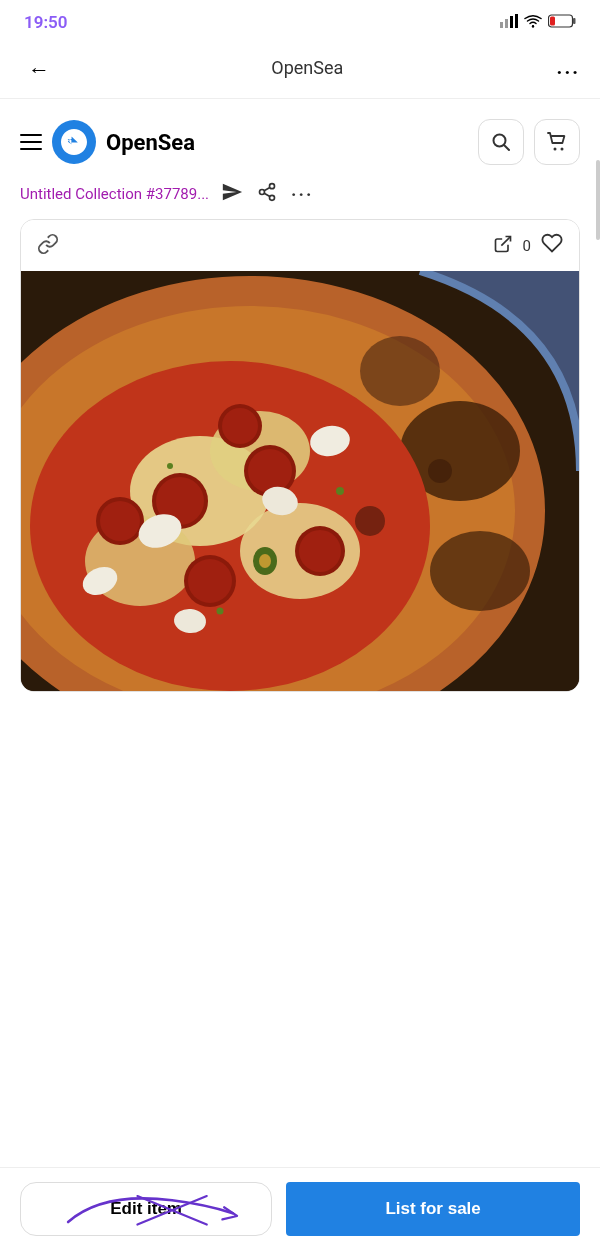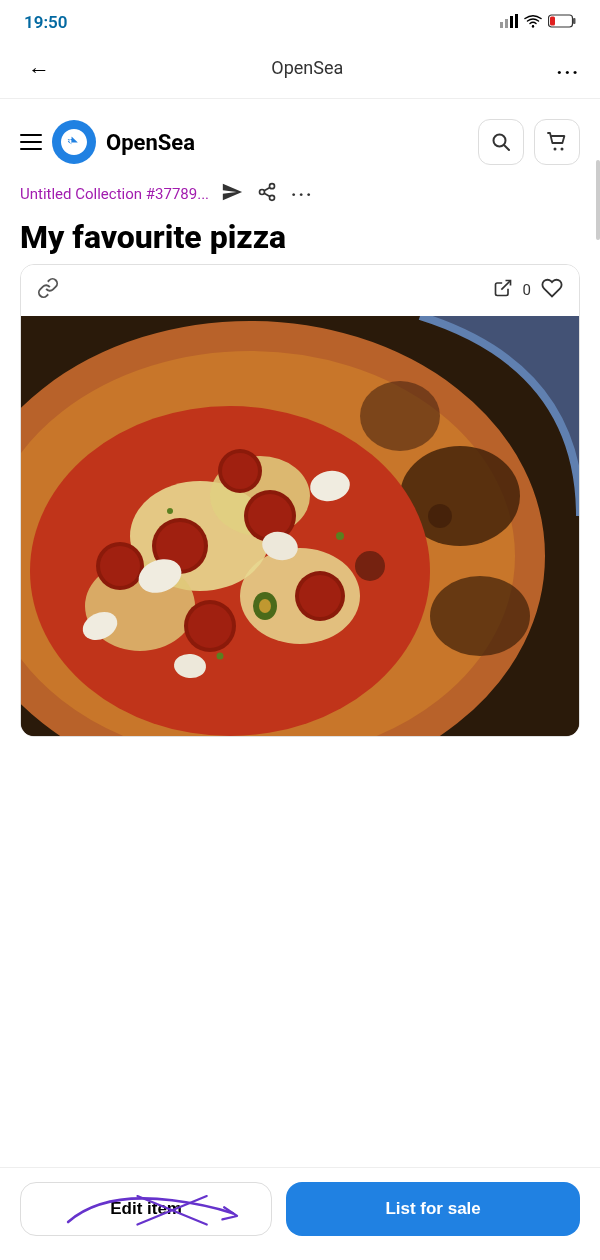--- a/index.html
+++ b/index.html
@@ -17,21 +17,21 @@
     .status-bar {
       display: flex;
       justify-content: space-between;
       align-items: center;
       padding: 12px 24px 8px;
       background: #fff;
     }
     .status-time {
       font-size: 17px;
       font-weight: 600;
-      color: #0369a1;
+      color: #8b5cf6;
       text-align: center;
     }
     .status-icons {
       display: flex;
       align-items: center;
       gap: 6px;
     }
 
     
     .nav-bar {
@@ -253,21 +253,21 @@
       font-weight: 600;
       color: #000;
       cursor: pointer;
       position: relative;
       overflow: hidden;
     }
     .list-btn {
       flex: 1.2;
       padding: 16px;
       border: none;
-      border-radius: 16px;
+      border-radius: 4px;
       background: #2081e2;
       font-size: 17px;
       font-weight: 700;
       color: #fff;
       cursor: pointer;
     }
 
     
     .scribble-svg {
       position: absolute;
@@ -372,21 +372,20 @@
           <circle cx="18" cy="19" r="3"></circle>
           <line x1="8.59" y1="13.51" x2="15.42" y2="17.49"></line>
           <line x1="15.41" y1="6.51" x2="8.59" y2="10.49"></line>
         </svg>
       </span>
 
       <span class="icon-action" style="font-weight:bold;letter-spacing:2px;font-size:18px;">···</span>
     </div>
   </div>
 
-  <h1 class="nft-title">My favourite pizza</h1>
 
 
   <div class="nft-card">
     <div class="nft-card-header">
       <span class="card-link-icon">
         <svg width="22" height="22" viewBox="0 0 24 24" fill="none" stroke="#555" stroke-width="2">
           <path d="M10 13a5 5 0 0 0 7.54.54l3-3a5 5 0 0 0-7.07-7.07l-1.72 1.71"></path>
           <path d="M14 11a5 5 0 0 0-7.54-.54l-3 3a5 5 0 0 0 7.07 7.07l1.71-1.71"></path>
         </svg>
       </span>

